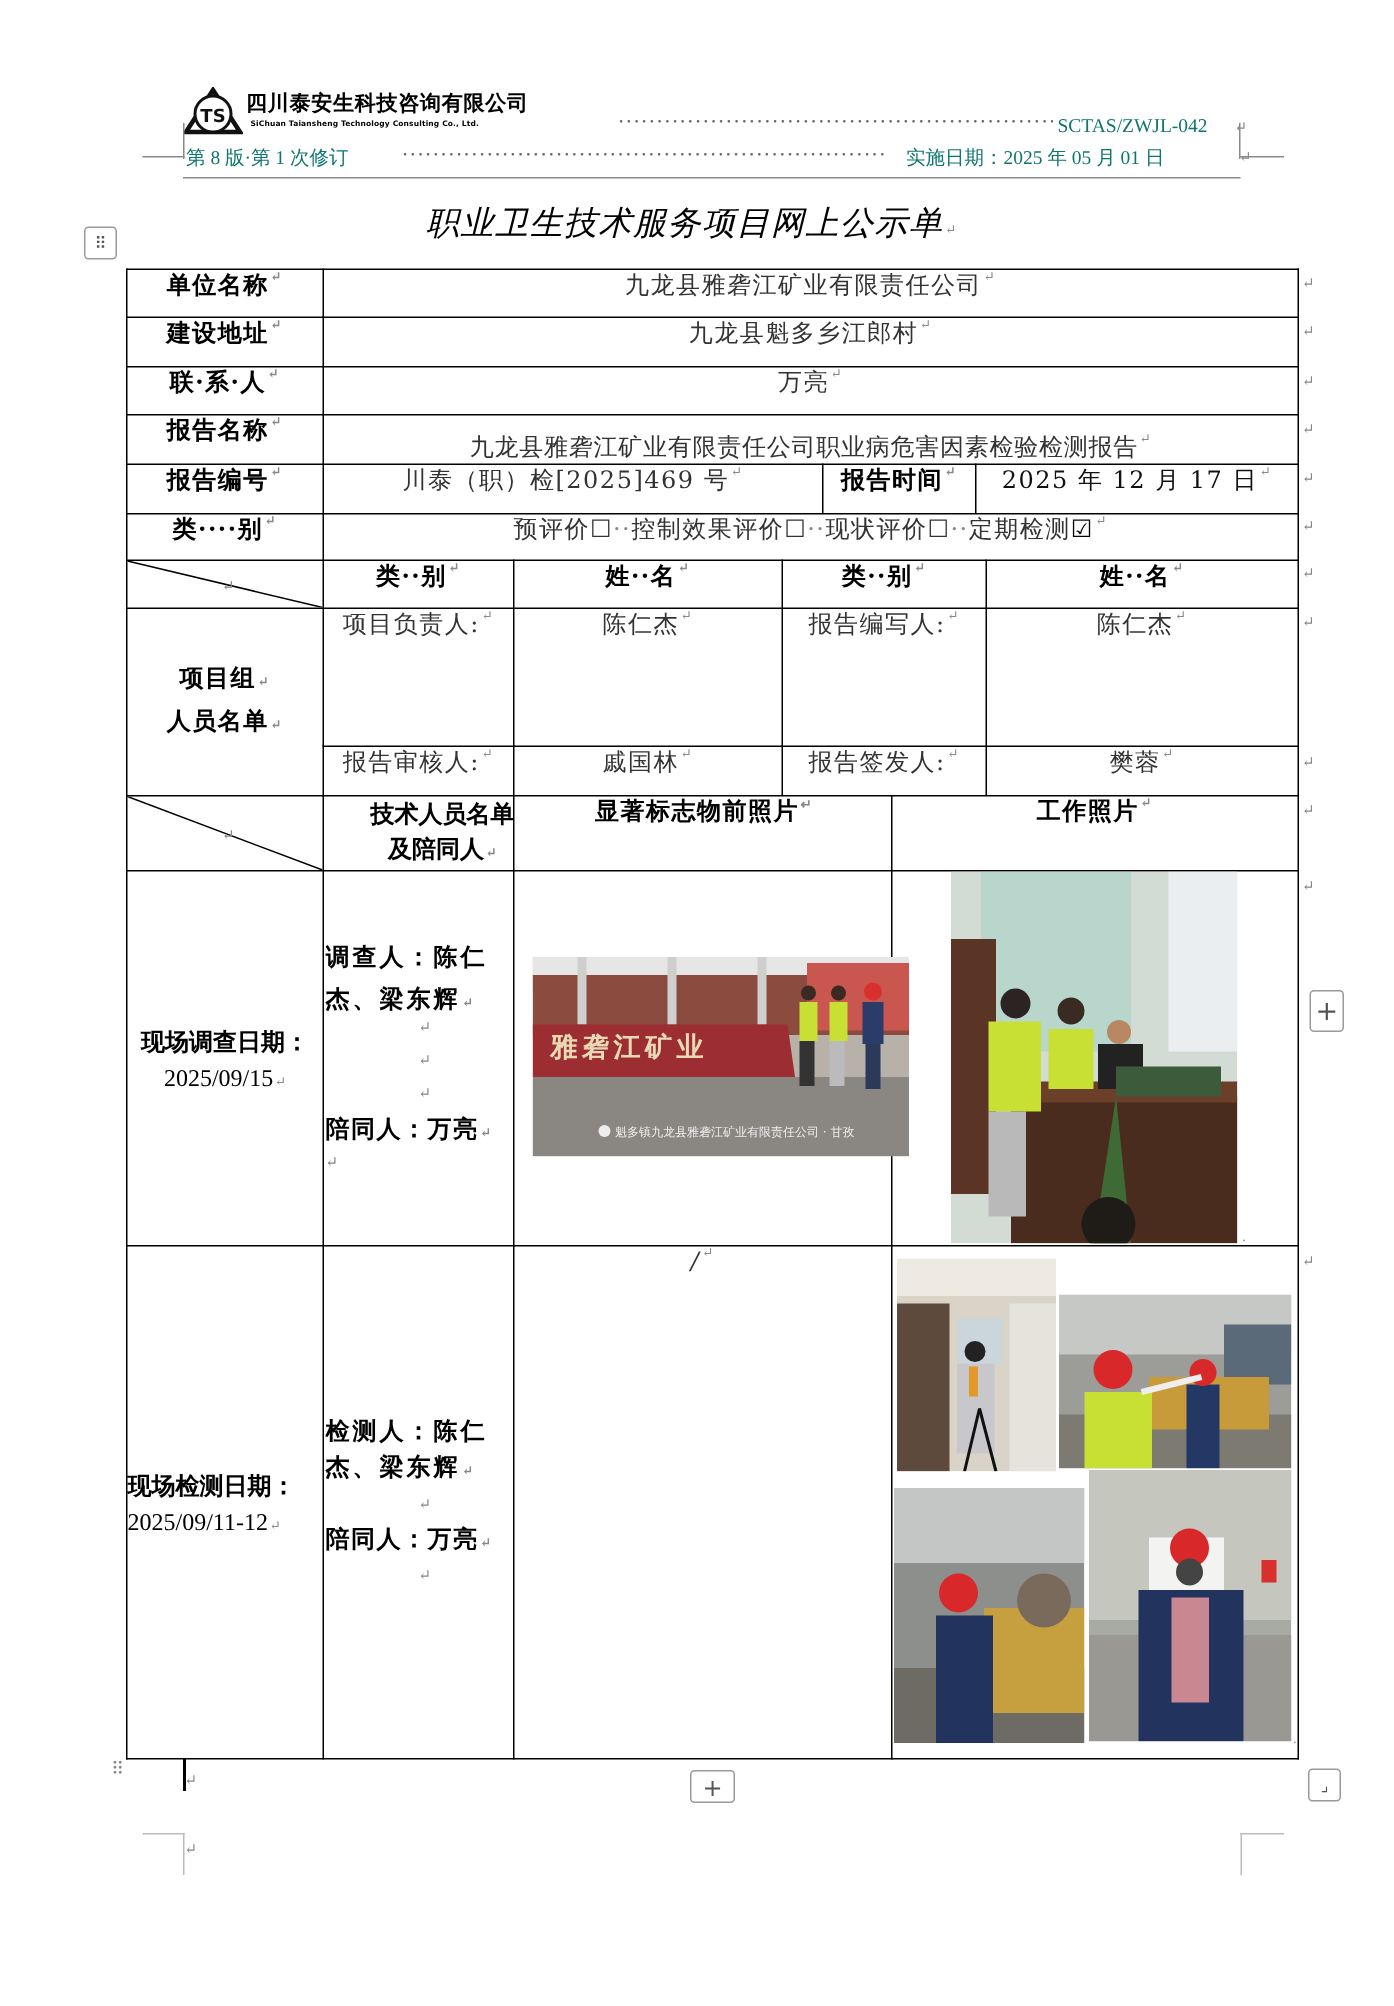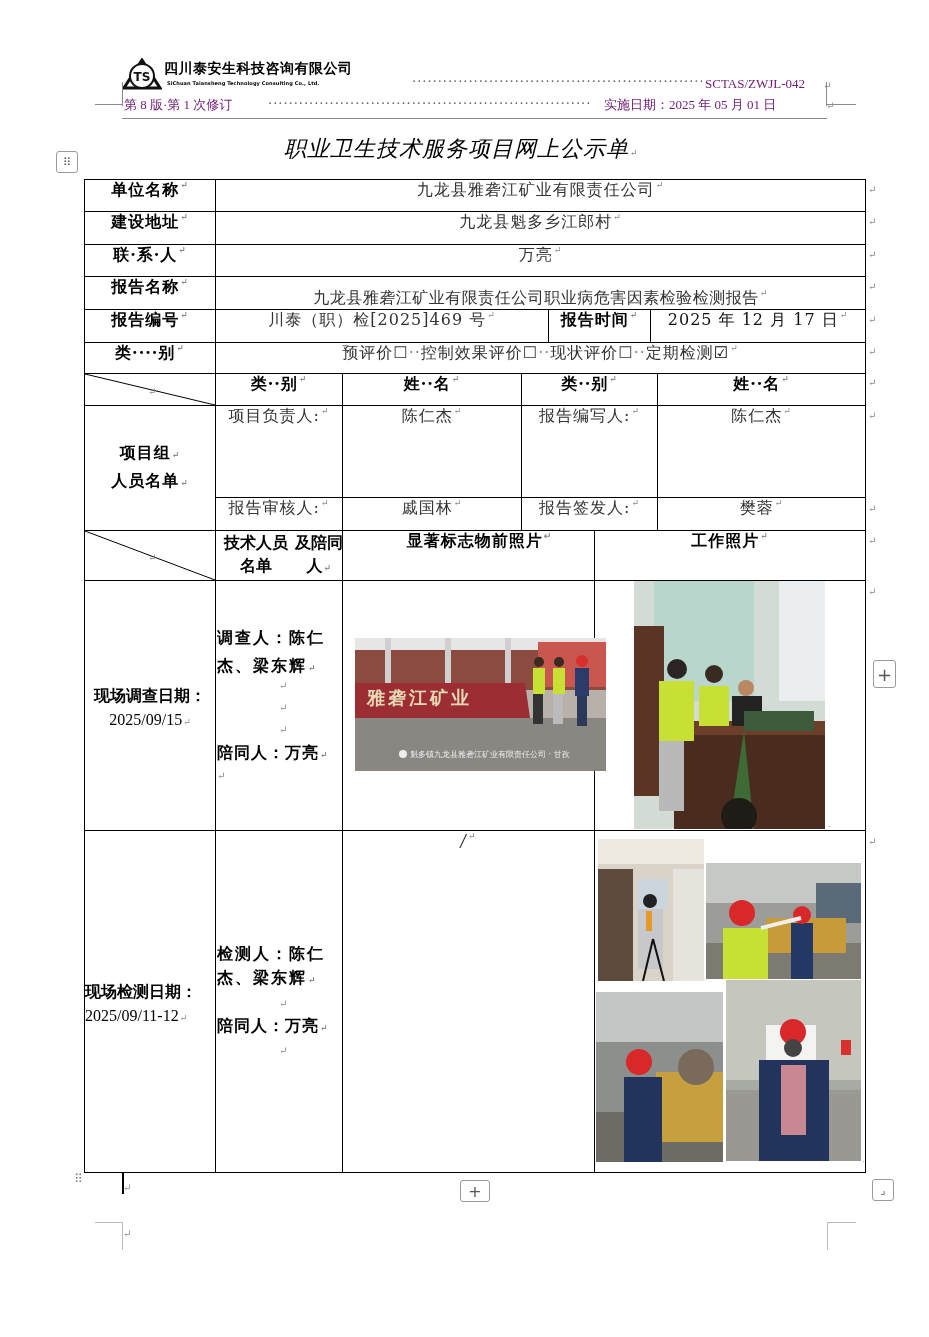--- a/index.html
+++ b/index.html
@@ -3,21 +3,21 @@
 <meta charset="utf-8">
 <style>
   html, body { margin:0; padding:0; background:#ffffff; }
   body { width:929px; height:1337px; position:relative; overflow:hidden;
          font-family:"DejaVu Serif","Liberation Serif",serif; color:#000; }
   .abs { position:absolute; }
   .hdr-line { position:absolute; background:#8a8a8a; }
   .serif { font-family:"Liberation Serif","DejaVu Serif",serif; }
   .company-cn { font-family:"DejaVu Sans","Liberation Sans",sans-serif; font-weight:bold; font-size:14px; letter-spacing:0.5px; }
   .company-en { font-family:"DejaVu Sans","Liberation Sans",sans-serif; font-weight:bold; font-size:5px; letter-spacing:0.1px; }
-  .hdr-text { font-size:13px; color:#701a75; white-space:nowrap; }
+  .hdr-text { font-size:13px; color:#0f766e; white-space:nowrap; }
   .title { font-size:22px; letter-spacing:1px; white-space:nowrap;font-style:italic; }
   .cell { position:absolute; box-sizing:border-box; display:flex; justify-content:center; text-align:center; }
   .vl { position:absolute; width:1px; background:#000; }
   .hl { position:absolute; height:1px; background:#000; }
   .lbl { font-weight:bold; font-size:16px; letter-spacing:1px; }
   .val { font-size:16px; color:#333; letter-spacing:1px; }
   .bodytxt { font-size:16px; }
   .mark { color:#888; font-size:9px; margin-left:1px; }
   .pmark { position:absolute; color:#888; font-size:10px; }
   .photo { position:absolute; overflow:hidden; }
@@ -220,25 +220,25 @@
 </div>
 <div class="cell val" style="left:658px;top:498px;width:207px;height:32px;">
   <span>樊蓉</span>
     <span class="mark">↵</span>
 </div>
 
 <svg class="abs" style="left:85px;top:531px;" width="130" height="49">
   <line x1="0" y1="0" x2="130" y2="49" stroke="#000" stroke-width="1"></line>
 </svg>
 <span class="pmark" style="left:148px;top:552px;">↵</span>
-<div class="cell lbl" style="left:220px;top:531px;width:126px;height:49px;flex-direction:row;line-height:23px;letter-spacing:0;">
+<div class="cell lbl" style="left:232px;top:531px;width:126px;height:49px;flex-direction:column;line-height:23px;letter-spacing:0;">
   <div>技术人员名单</div>
   <div><span>及陪同人</span><span class="mark">↵</span></div>
 </div>
-<div class="cell lbl" style="left:354px;top:531px;width:251px;height:49px;font-family:Liberation Serif, serif;">
+<div class="cell lbl" style="left:344px;top:531px;width:251px;height:49px;font-family:Liberation Serif, serif;">
   <span>显著标志物前照片</span>
     <span class="mark">↵</span>
 </div>
 <div class="cell lbl" style="left:595px;top:531px;width:270px;height:49px;">
   <span>工作照片</span>
     <span class="mark">↵</span>
 </div>
 
 <div class="abs bodytxt serif" style="left:85px;top:684px;width:130px;line-height:24px;text-align:center;">
   <div style="font-weight:bold;"><span>现场调查日期：</span></div>

